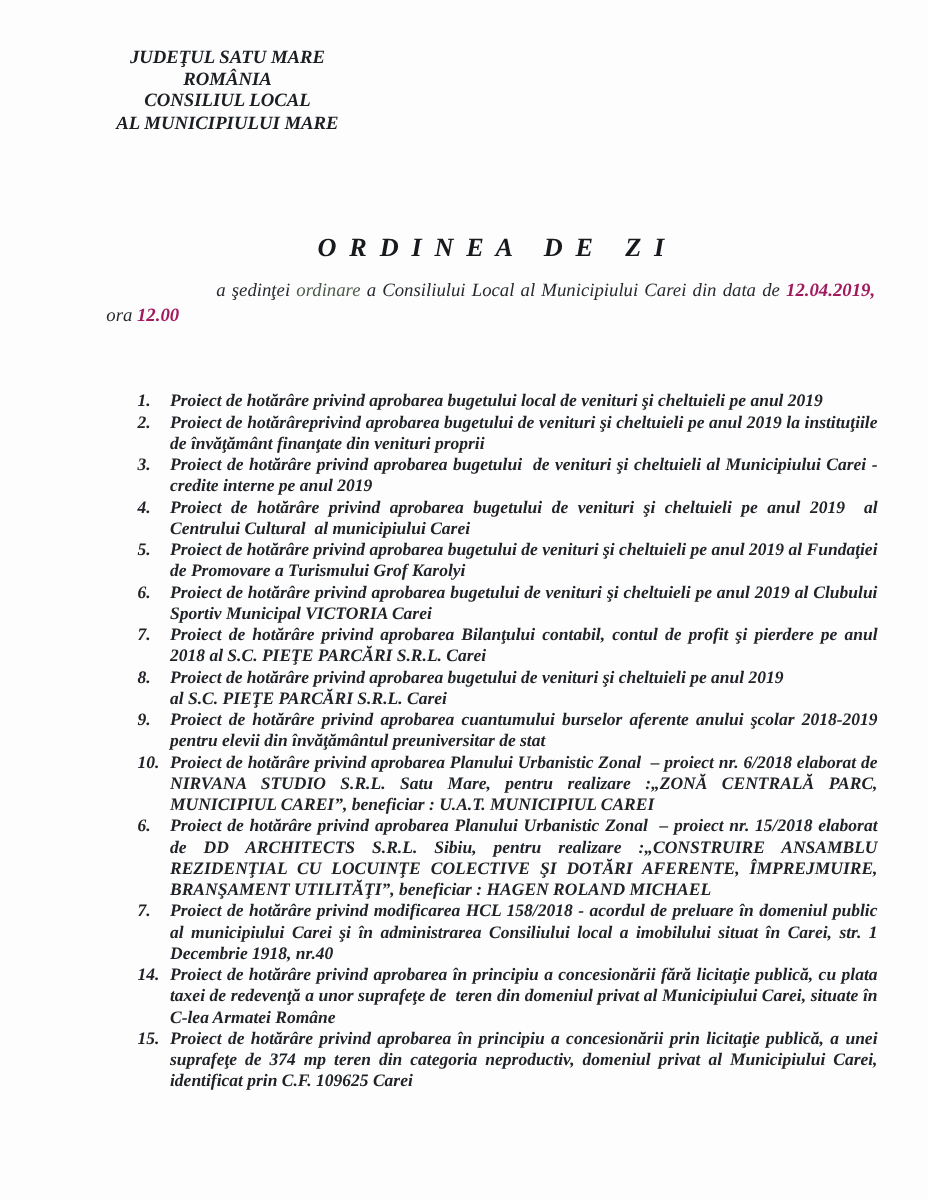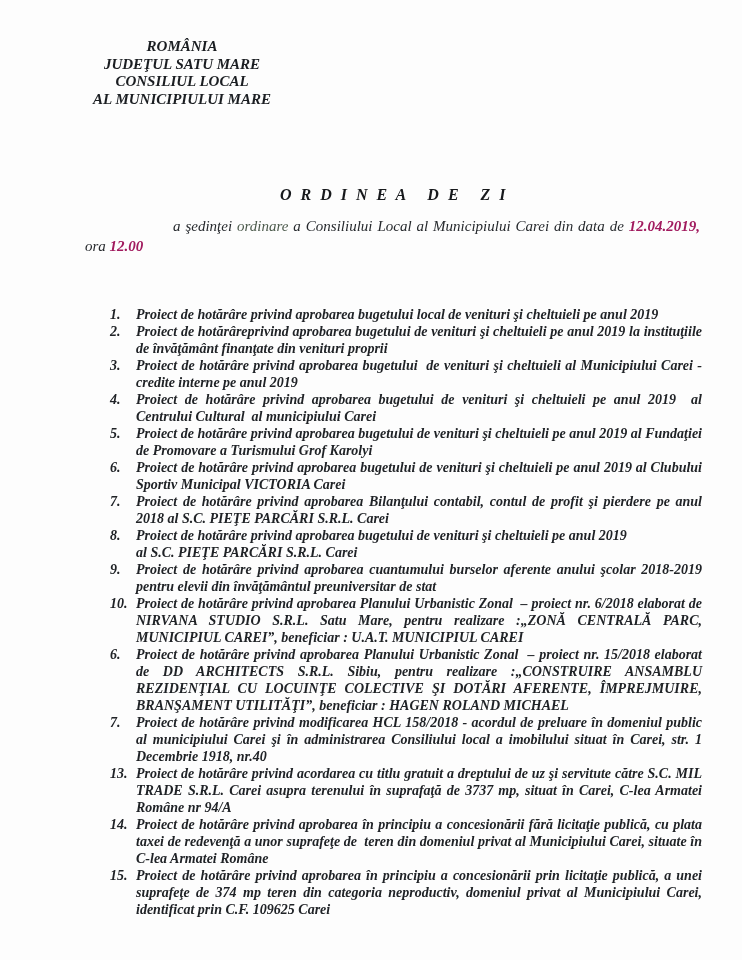--- a/index.html
+++ b/index.html
@@ -34,21 +34,21 @@
   
   .title-row {
     margin-top: 78px;
     text-align: center;
     padding-left: 46px; 
   }
   .doc-title {
     display: inline-block;
     font-weight: 700;
     font-style: italic;
-    font-size: 16px;
+    font-size: 21px;
     letter-spacing: 2.5px;
     color: #17191c;
     white-space: pre;
   }
   
   .subtitle {
     margin: 12px 42px 0 85px;
     font-style: italic;
     font-size: 15px;
     line-height: 20px;
@@ -87,22 +87,22 @@
     text-align: justify;
     white-space: pre-wrap;
   }
 </style>
 </head>
 <body style="background: rgb(253, 253, 253);">
 
 <div class="page">
 
   <div class="letterhead">
+    <div>JUDEŢUL SATU MARE</div>
     <div>ROMÂNIA</div>
-    <div>JUDEŢUL SATU MARE</div>
     <div>CONSILIUL LOCAL</div>
     <div>AL MUNICIPIULUI MARE</div>
   </div>
 
   <div class="title-row">
     <span class="doc-title">O R D I N E A   D E   Z I</span>
   </div>
 
   <p class="subtitle"><span>a şedinţei</span> <span class="session-type" style="color: rgb(76, 90, 76);">ordinare</span> <span>a Consiliului Local al Municipiului Carei din data de</span> <span class="accent" style="color: rgb(161, 26, 94);">12.04.2019,</span> <span>ora</span> <span class="accent" style="color: rgb(161, 26, 94);">12.00</span></p>
 
@@ -151,24 +151,20 @@
     </li>
       <li class="">
       <span class="num">6.</span>
       <span class="txt">Proiect de hotărâre privind aprobarea Planului Urbanistic Zonal  – proiect nr. 15/2018 elaborat de DD ARCHITECTS S.R.L. Sibiu, pentru realizare :„CONSTRUIRE ANSAMBLU REZIDENŢIAL CU LOCUINŢE COLECTIVE ŞI DOTĂRI AFERENTE, ÎMPREJMUIRE, BRANŞAMENT UTILITĂŢI”, beneficiar : HAGEN ROLAND MICHAEL</span>
     </li>
       <li class="">
       <span class="num">7.</span>
       <span class="txt">Proiect de hotărâre privind modificarea HCL 158/2018 - acordul de preluare în domeniul public al municipiului Carei şi în administrarea Consiliului local a imobilului situat în Carei, str. 1 Decembrie 1918, nr.40</span>
     </li>
       <li class="">
-      <span class="num">13.</span>
-      <span class="txt">Proiect de hotărâre privind acordarea cu titlu gratuit a dreptului de uz şi servitute către S.C. MIL TRADE S.R.L. Carei asupra terenului în suprafaţă de 3737 mp, situat în Carei, C-lea Armatei Române nr 94/A</span>
-    </li>
-      <li class="">
       <span class="num">14.</span>
       <span class="txt">Proiect de hotărâre privind aprobarea în principiu a concesionării fără licitaţie publică, cu plata taxei de redevenţă a unor suprafeţe de  teren din domeniul privat al Municipiului Carei, situate în C-lea Armatei Române</span>
     </li>
       <li class="">
       <span class="num">15.</span>
       <span class="txt">Proiect de hotărâre privind aprobarea în principiu a concesionării prin licitaţie publică, a unei suprafeţe de 374 mp teren din categoria neproductiv, domeniul privat al Municipiului Carei, identificat prin C.F. 109625 Carei</span>
     </li>
     </ol>
 
 </div>

